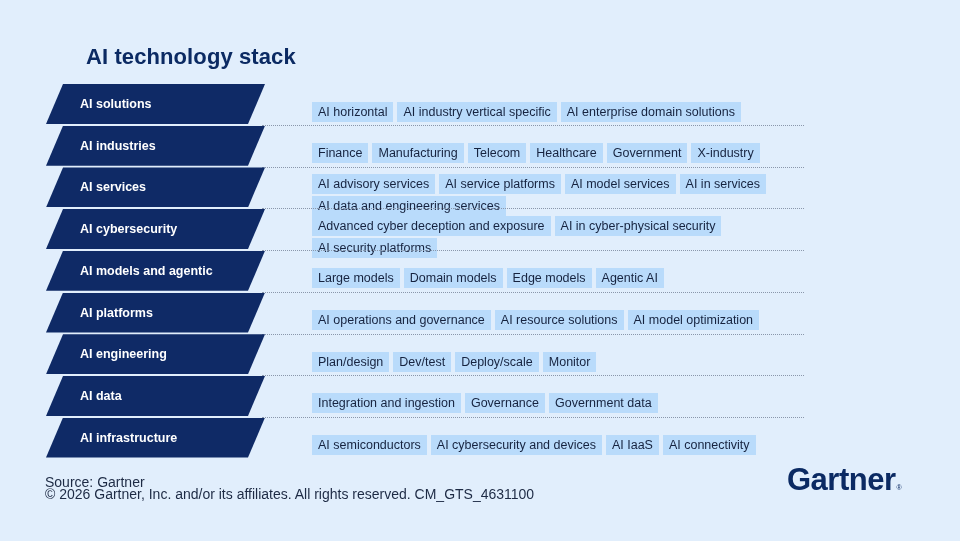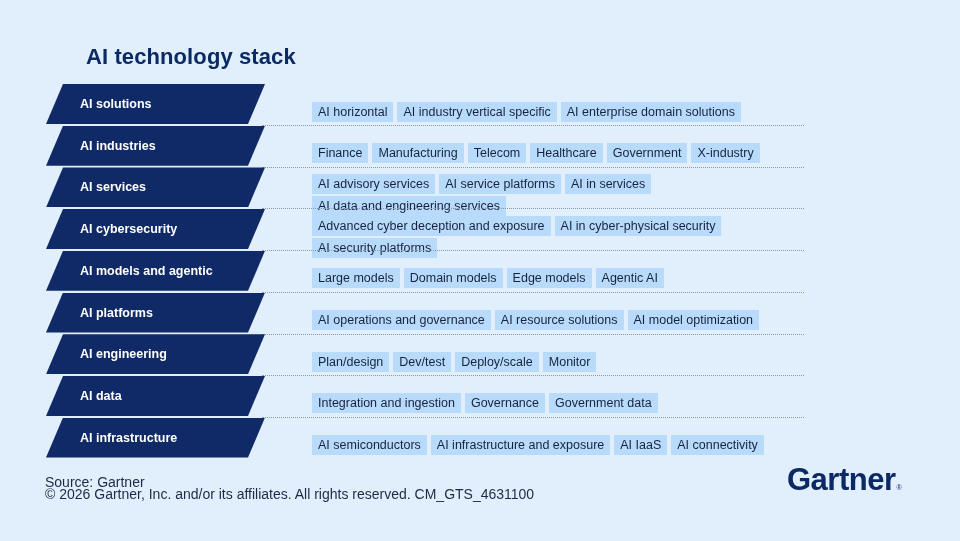--- a/index.html
+++ b/index.html
@@ -87,20 +87,21 @@
       </div>
       <div class="sep"></div>
     </div>
     <div class="row" style="top: 83.4px;">
       <div class="banner"></div>
       <div class="banner-label">AI services</div>
       <div class="chips">
         <div class="chip-line">
           <span class="chip">AI advisory services</span>
           <span class="chip">AI service platforms</span>
+          <span class="chip">AI model services</span>
           <span class="chip">AI in services</span>
         </div>
         <div class="chip-line">
           <span class="chip">AI data and engineering services</span>
         </div>
       </div>
       <div class="sep"></div>
     </div>
     <div class="row" style="top: 125.1px;">
       <div class="banner"></div>
@@ -165,21 +166,21 @@
         </div>
       </div>
       <div class="sep"></div>
     </div>
     <div class="row" style="top: 333.6px;">
       <div class="banner"></div>
       <div class="banner-label">AI infrastructure</div>
       <div class="chips">
         <div class="chip-line">
           <span class="chip">AI semiconductors</span>
-          <span class="chip">AI infrastructure and exposure</span>
+          <span class="chip">AI cybersecurity and devices</span>
           <span class="chip">AI IaaS</span>
           <span class="chip">AI connectivity</span>
         </div>
       </div>
     </div>
   </div>
 
 <div class="footer">
   <div>Source: Gartner</div>
   <div>© 2026 Gartner, Inc. and/or its affiliates. All rights reserved. CM_GTS_4631100</div>

